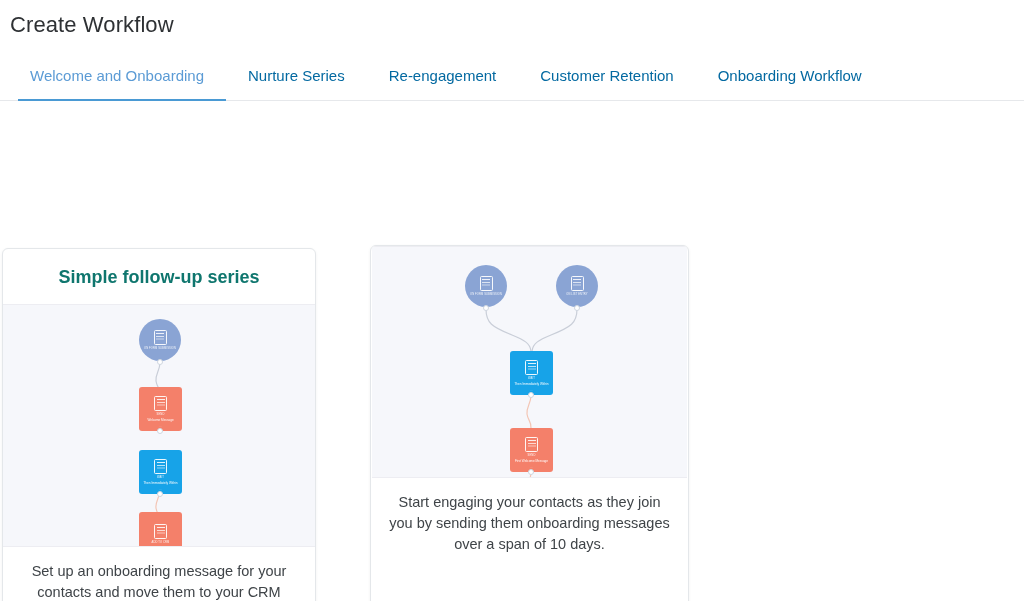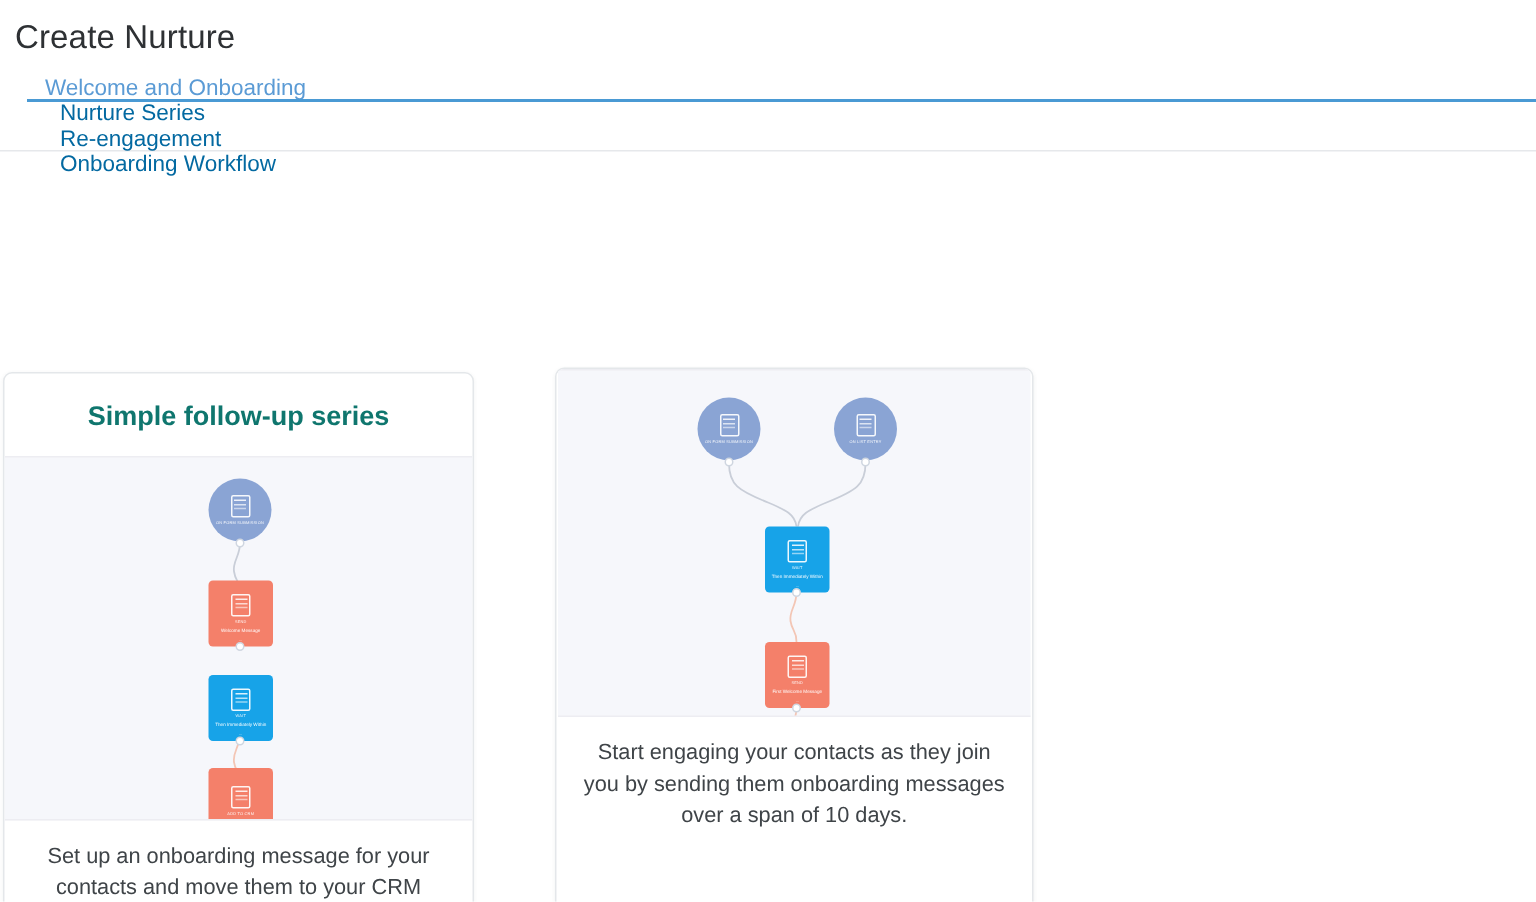--- a/index.html
+++ b/index.html
@@ -34,21 +34,20 @@
 
   
   .tabbar {
     height: 51px;
     display: flex;
     align-items: stretch;
     padding-left: 18px;
     box-sizing: border-box;
     border-bottom: 1px solid #e6e8eb;
     background: #ffffff;
-    flex-direction: column;
   }
   .tab {
     display: flex;
     align-items: center;
     font-size: 15px;
     color: #0369a1;
     padding: 0 22px;
     position: relative;
     cursor: pointer;
     white-space: nowrap;
@@ -209,32 +208,35 @@
     position: absolute;
     left: 0;
     top: 0;
     overflow: visible;
   }
 </style>
 </head>
 <body>
 
 <div class="page-header">
-  <div class="page-title">Create Nurture</div>
+  <div class="page-title">Create Workflow</div>
 </div>
 
 <div class="tabbar">
   <div class="tab active">
     <span>Welcome and Onboarding</span>
   </div>
   <div class="tab">
     <span>Nurture Series</span>
   </div>
   <div class="tab">
     <span>Re-engagement</span>
+  </div>
+  <div class="tab">
+    <span>Customer Retention</span>
   </div>
   <div class="tab">
     <span>Onboarding Workflow</span>
   </div>
 </div>
 
 <div class="cards-area">
 
   <div class="card" id="card-0">
     <div class="card-title">Simple follow-up series</div>

